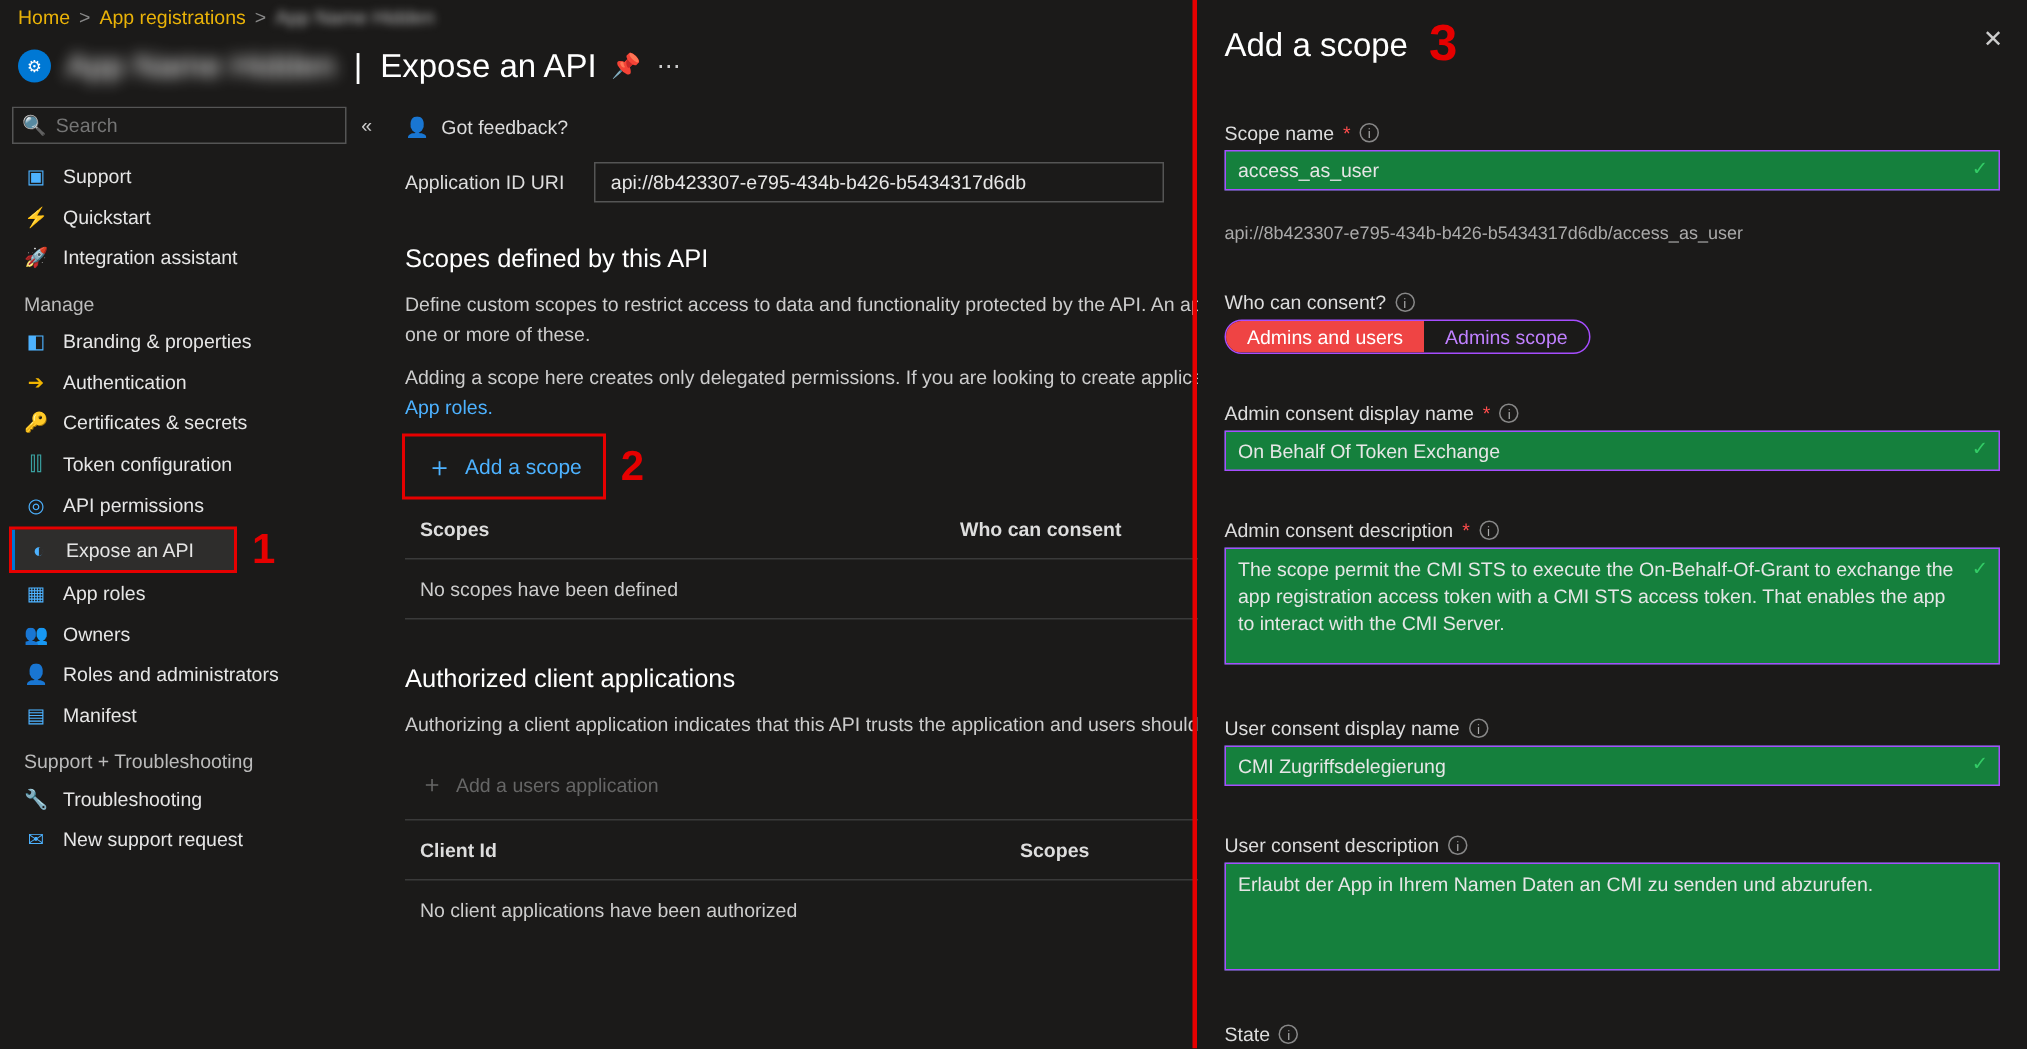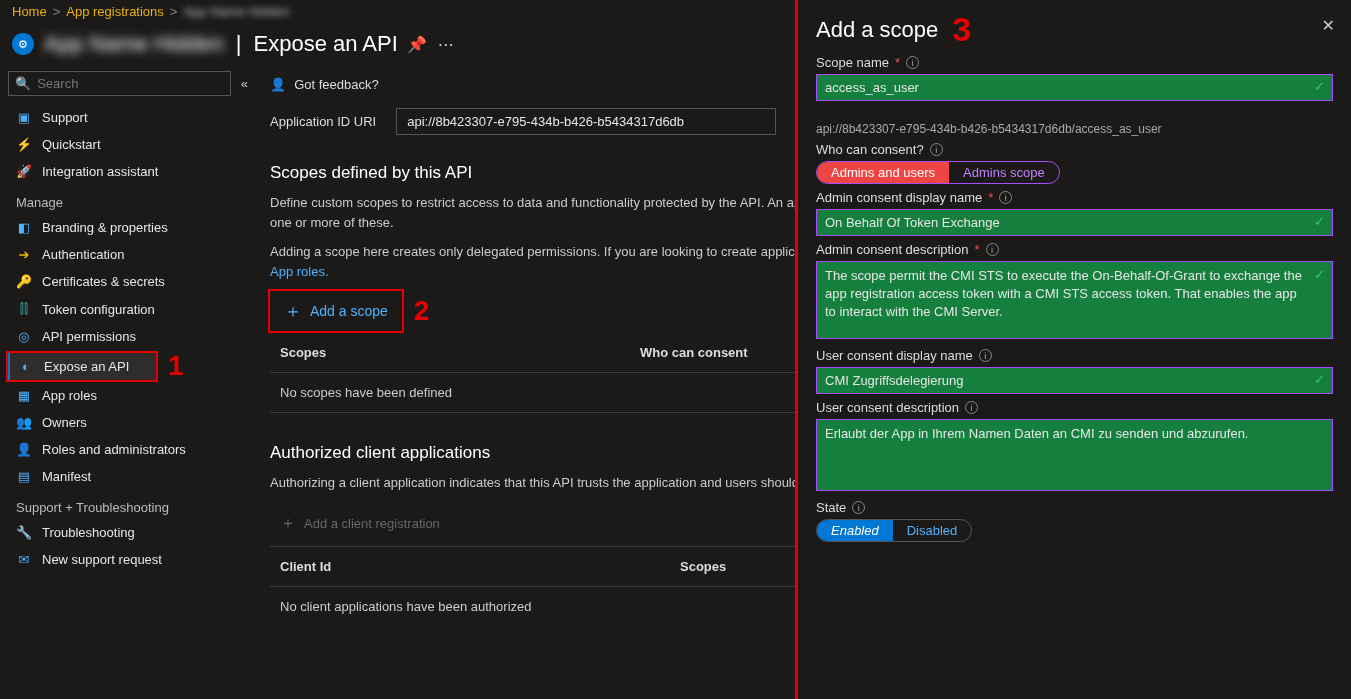--- a/index.html
+++ b/index.html
@@ -59,21 +59,21 @@
   .thin-divider { border-top:1px solid #3a3a3a; margin:2px 0; }
 
   .add-client-row { display:flex; align-items:center; gap:8px; padding:10px 10px; color:#666; }
 
   
   .panel { position:absolute; top:0; right:0; width:556px; height:699px; background:#1b1a19; border-left:3px solid #e60000; padding:10px 18px; overflow-y:auto; }
   .panel-header { display:flex; align-items:center; gap:14px; }
   .panel-title { font-size:22px; color:#fff; font-weight:400; }
   .panel-close { position:absolute; top:16px; right:16px; color:#ccc; cursor:pointer; font-size:16px; }
 
-  .plabel { display:flex; align-items:center; gap:6px; margin-top:6px; font-size:13px; color:#ddd; }
+  .plabel { display:flex; align-items:center; gap:6px; margin-top:32px; font-size:13px; color:#ddd; }
   .req { color:#ff4d4d; }
   .info-ic { width:13px;height:13px;border:1px solid #888;border-radius:50%;display:inline-flex;align-items:center;justify-content:center;font-size:9px;color:#aaa;cursor:default; }
   .pinput, .ptextarea { width:100%; background:#15803d; color:#e6e6e6; font-size:13px; padding:5px 28px 5px 8px; margin-top:4px; border:1px solid #a64dff; outline:none; position:relative; }
   .ptextbox-wrap { position:relative; }
   .check-ic { position:absolute; right:8px; top:50%; transform:translateY(-50%); color:#33cc66; font-size:13px; pointer-events:none; }
   .check-ic.ta { top:10px; transform:none; }
   .ptextarea { resize:none; height:72px; line-height:1.4; font-family:inherit;}
   .ptextarea.lg { height:78px; }
   .hint { color:#aaa; font-size:12px; margin-top:21px; }
 
@@ -223,21 +223,21 @@
     </div>
     <div class="thin-divider"></div>
     <div class="empty-row">No scopes have been defined</div>
     <div class="thin-divider" style="margin-bottom:30px;"></div>
 
     <div class="section-title">Authorized client applications</div>
     <div class="section-desc">Authorizing a client application indicates that this API trusts the application and users should not be asked to consent when the client calls this API.</div>
 
     <div class="add-client-row">
       <span style="font-size:16px;">＋</span>
-      <span>Add a client registration</span>
+      <span>Add a users application</span>
     </div>
     <div class="thin-divider"></div>
     <div class="table-head">
       <div class="col1" style="flex:0 0 400px;">Client Id</div>
       <div class="col2">Scopes</div>
     </div>
     <div class="thin-divider"></div>
     <div class="empty-row">No client applications have been authorized</div>
   </div>
 </div>

